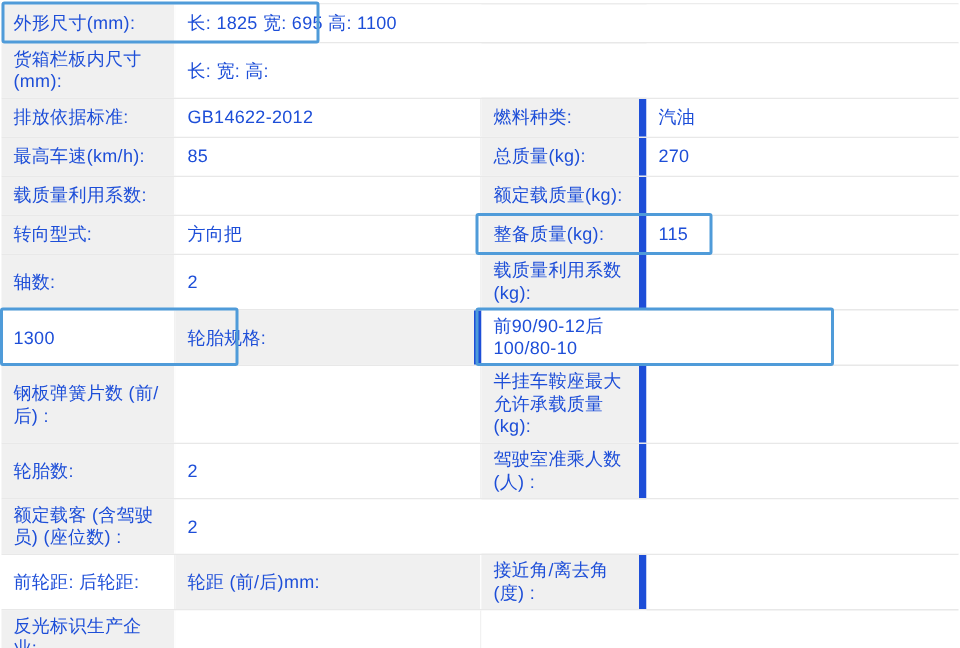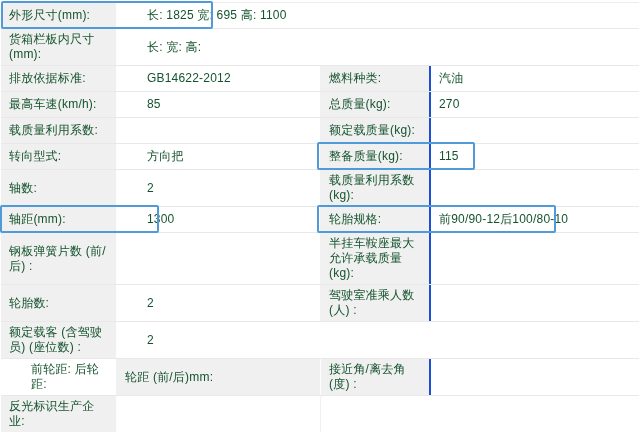--- a/index.html
+++ b/index.html
@@ -15,29 +15,29 @@
   }
   .row {
     position:relative;
     display:grid;
     grid-template-columns:116px 204px 110px 1fr;
     border-bottom:1px solid #e8e8e8;
   }
   .cell {
     display:flex; align-items:center;
     padding:3px 8px;
-    font-size:12px; line-height:15px; color:#14532d;
+    font-size:12px; line-height:15px; color:#1d4ed8;
     letter-spacing:0.2px;
     min-height:25px;
   }
   .lab { background:#f0f0f0; border-right:1px solid #fdfdfd; }
   .lab.blank { background:transparent; border-right:none; }
   .val { background:#fff; }
-  .c2 { border-right:1px solid #f1f1f1;margin-left:22px; }
-  .c3 { border-right:2px solid #1d4ed8; }
+  .c2 { border-right:1px solid #f1f1f1; }
+  .c3 { border-right:5px solid #1d4ed8; }
   .plain-right .c2, .plain-right .c3 { border-right:none; }
   .h33 .cell { min-height:32px; }
   .hl {
     position:absolute; top:-2px; bottom:-1px;
     border:2px solid #4f9bd9; border-radius:2px;
     pointer-events:none; z-index:3;
   }
   .hl-dim   { left:0;      width:212px; }
   .hl-curb  { left:316px;  width:158px; }
   .hl-wb    { left:-1px;   width:159px; }
@@ -94,21 +94,20 @@
     </div>
 
     <div class="row">
       <div class="cell lab c1">轴数:</div>
       <div class="cell val c2">2</div>
       <div class="cell lab c3">载质量利用系数(kg):</div>
       <div class="cell val c4"></div>
     </div>
 
     <div class="row">
-      <div class="cell lab c1">轴距(mm):</div>
       <div class="cell val c2">1300</div>
       <div class="cell lab c3">轮胎规格:</div>
       <div class="cell val c4">前90/90-12后100/80-10</div>
       <div class="hl hl-wb"></div>
       <div class="hl hl-tire"></div>
     </div>
 
     <div class="row h33">
       <div class="cell lab c1">钢板弹簧片数 (前/后) :</div>
       <div class="cell val c2"></div>

